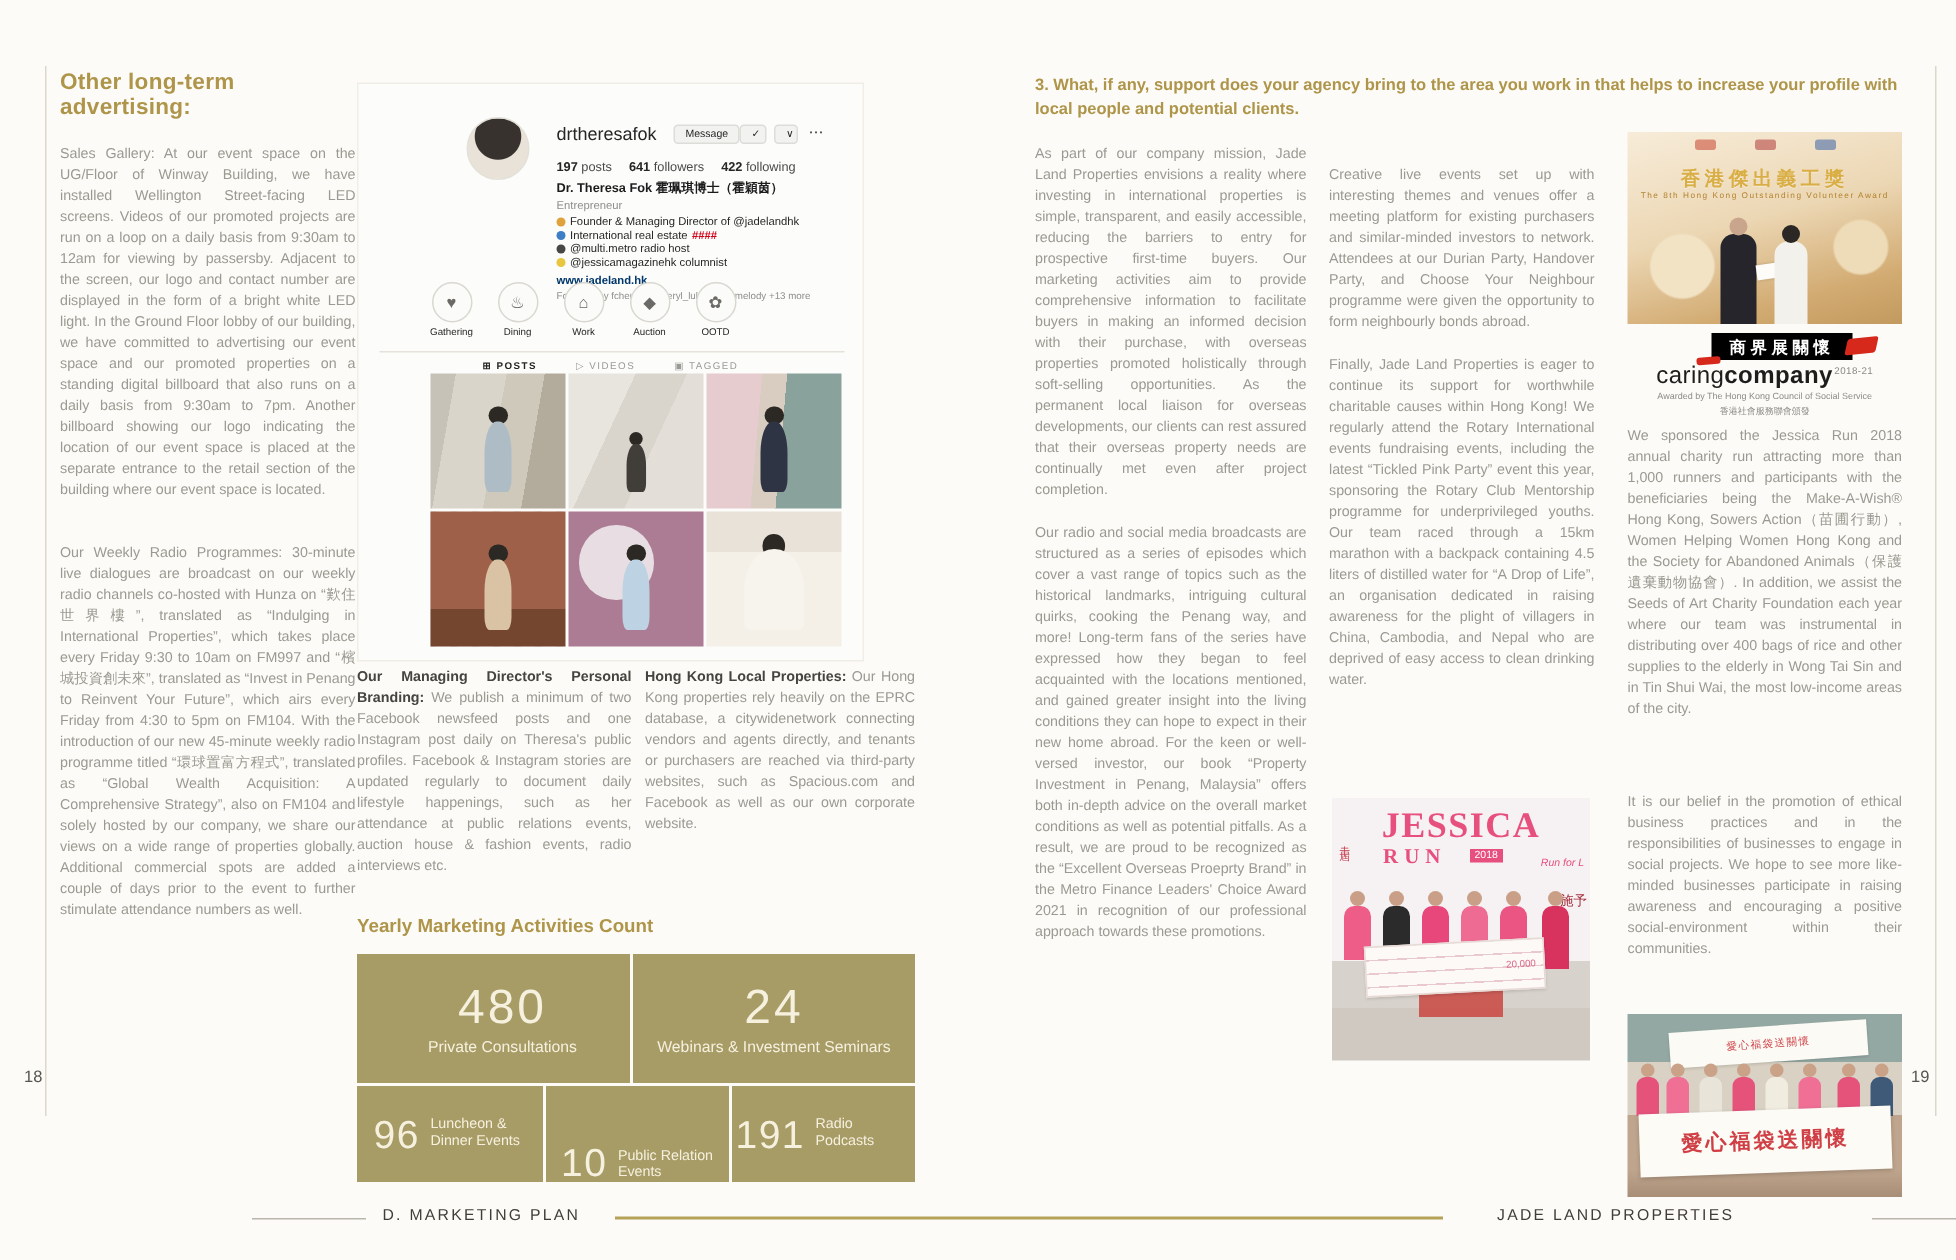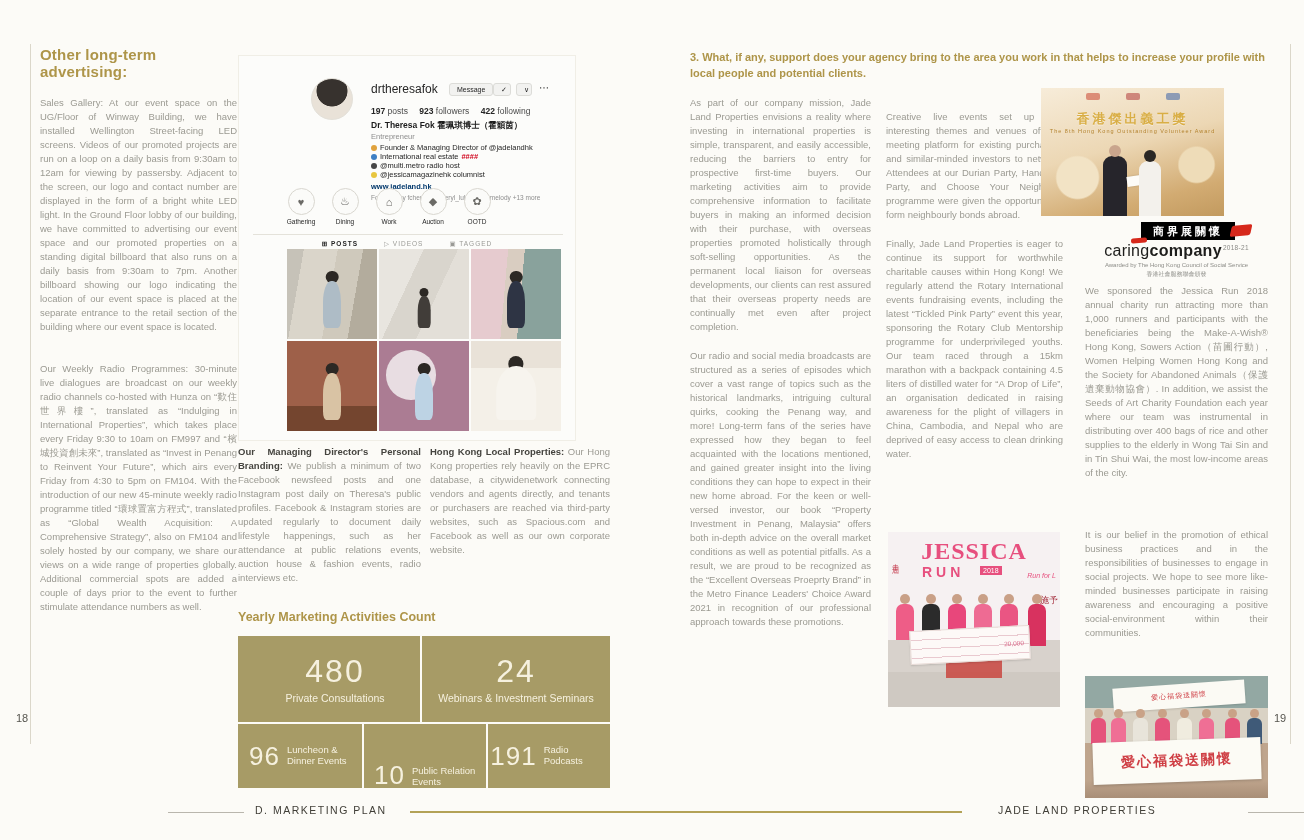--- a/index.html
+++ b/index.html
@@ -91,21 +91,21 @@
 
   
   #question { left:690px; top:50px; width:586px; font-size:11px; line-height:1.45; }
   #colD { left:690px; top:96px; width:181px; }
   #colD p + p, #colE p + p { margin-top:15px; }
   #colE { left:886px; top:110px; width:177px; }
   #colF-p1 { left:1085px; top:284px; width:183px; }
   #colF-p2 { left:1085px; top:528px; width:183px; }
 
   
-  #award { left:1041px; top:88px; width:183px; height:128px;
+  #award { left:1085px; top:88px; width:183px; height:128px;
        background:radial-gradient(circle at 20% 70%, #f2e3c5 0 12%, #0000 13%),
                   radial-gradient(circle at 85% 60%, #eedcb8 0 10%, #0000 11%),
                   linear-gradient(165deg,#f7ecd9 0%,#ecd7b4 45%,#d2ab72 80%,#c29a5f 100%); }
   .aw-logos { position:absolute; left:0; top:5px; width:100%; display:flex; justify-content:center; gap:26px; }
   .aw-logos i { width:14px; height:7px; border-radius:2px; opacity:.55; }
   .aw-title { position:absolute; left:0; top:22px; width:100%; text-align:center; font-size:13px; font-weight:bold;
        color:#d9ae45; letter-spacing:3px; text-shadow:0 1px 0 #fff6; }
   .aw-sub { position:absolute; left:0; top:40px; width:100%; text-align:center; font-size:5.5px;
        color:#b3832f; letter-spacing:1px; }
   .aw-man { position:absolute; left:62px; bottom:0; width:24px; height:60px; background:#26252b; border-radius:9px 9px 0 0; }
@@ -125,21 +125,21 @@
   .cc-brand { left:1085px; top:242px; width:183px; text-align:center; color:#1d1d1b; font-size:16px; letter-spacing:.3px; }
   .cc-brand .light { font-weight:normal; } .cc-brand .bold { font-weight:bold; }
   .cc-brand .yrs { font-size:6.5px; color:#8a8a86; vertical-align:super; margin-left:1px; }
   .cc-credit { left:1085px; width:183px; text-align:center; font-size:6px; color:#8d8d88; }
 
   
   #jessica { left:888px; top:532px; width:172px; height:175px;
        background:linear-gradient(180deg,#f6f1f2 0 62%,#d8d2cc 62% 80%,#cfc9c2 80%); }
   .j-title { position:absolute; left:0; top:6px; width:100%; text-align:center; font-family:"Liberation Serif",serif;
        font-weight:bold; font-size:24px; color:#e74f7e; letter-spacing:1px; }
-  .j-run { position:absolute; left:34px; top:32px; font-family:Liberation Sans, sans-serif; font-weight:bold;
+  .j-run { position:absolute; left:34px; top:32px; font-family:Liberation Serif, serif; font-weight:bold;
        font-size:14px; color:#e74f7e; letter-spacing:4px; }
   .j-year { position:absolute; left:92px; top:34px; background:#e74f7e; color:#fff; font-size:7px; padding:1px 3px; }
   .j-left { position:absolute; left:2px; top:26px; writing-mode:vertical-rl; font-size:7px; color:#c43a4c; letter-spacing:2px; }
   .j-script { position:absolute; right:4px; top:40px; font-size:7px; font-style:italic; color:#e74f7e; }
   .j-right { position:absolute; right:2px; top:62px; font-size:9px; font-weight:normal; color:#a52f3e; }
   .j-podium { position:absolute; left:58px; top:98px; width:56px; height:48px; background:#c9463f; opacity:.85; }
   .runner { position:absolute; width:18px; height:36px; border-radius:7px 7px 0 0; top:72px; }
   .runner::before { content:""; position:absolute; left:4px; top:-10px; width:10px; height:10px; border-radius:50%; background:#c9a087; }
   .r1{left:8px;   background:#ee5d87;}
   .r2{left:34px;  background:#2b2b2b;}
@@ -192,21 +192,21 @@
     <div class="avatar"></div>
     <div class="ig-user">drtheresafok</div>
     <button class="ig-btn" style="left:210px;">Message</button>
     <button class="ig-btn" style="left:254px;width:18px;text-align:center;">✓</button>
     <button class="ig-btn" style="left:277px;width:16px;text-align:center;">∨</button>
     <span class="abs" style="left:300px;top:26px;font-size:10px;color:#262626;">⋯</span>
 
     <div class="ig-stats">
       <b>197</b>
       <span class="lbl">posts</span>
-      <b>923</b>
+      <b>641</b>
       <span class="lbl">followers</span>
       <b>422</b>
       <span class="lbl">following</span>
     </div>
 
     <div class="ig-name">Dr. Theresa Fok 霍珮琪博士（霍穎茵）</div>
     <div class="ig-cat">Entrepreneur</div>
 
     <div class="ig-bio" style="top:88px;">
       <span class="dot dot-medal"></span><span>Founder &amp; Managing Director of @jadelandhk</span>

